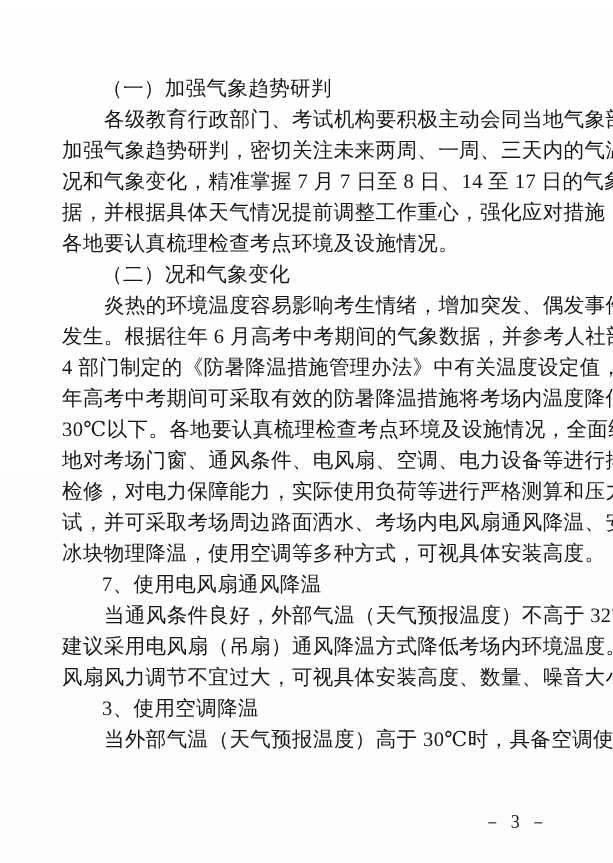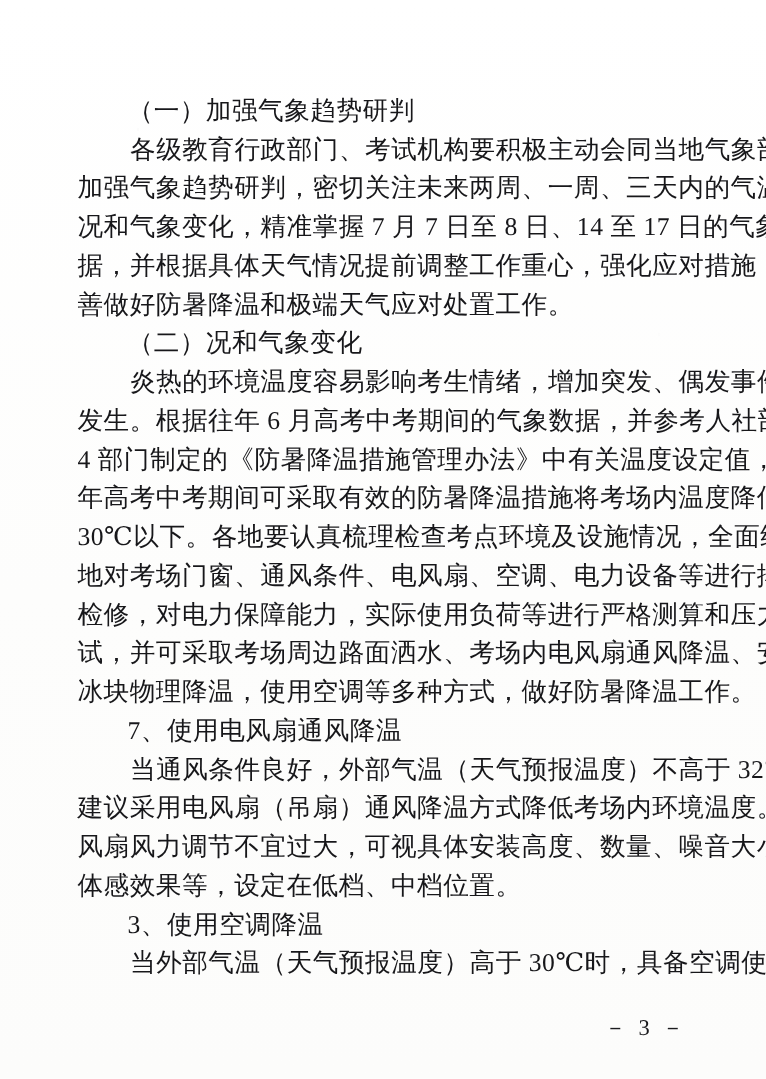--- a/index.html
+++ b/index.html
@@ -89,38 +89,37 @@
 <div class="page">
   <div class="scan-tint"></div>
 
   <div class="text-block">
 
     <div class="line indent-head">（一）加强气象趋势研判</div>
     <div class="line indent">各级教育行政部门、考试机构要积极主动会同当地气象部门</div>
     <div class="line">加强气象趋势研判，密切关注未来两周、一周、三天内的气温情</div>
     <div class="line">况和气象变化，精准掌握 7 月 7 日至 8 日、14 至 17 日的气象数</div>
     <div class="line">据，并根据具体天气情况提前调整工作重心，强化应对措施，妥</div>
-    <div class="line">善做好防暑降温和极端天气应对处置工作。</div>
+    <div class="line">各地要认真梳理检查考点环境及设施情况。</div>
 
     <div class="line indent-head">（二）况和气象变化</div>
     <div class="line indent">炎热的环境温度容易影响考生情绪，增加突发、偶发事件的</div>
     <div class="line">发生。根据往年 6 月高考中考期间的气象数据，并参考人社部等</div>
     <div class="line">4 部门制定的《防暑降温措施管理办法》中有关温度设定值，今</div>
     <div class="line">年高考中考期间可采取有效的防暑降温措施将考场内温度降低到</div>
     <div class="line">30℃以下。各地要认真梳理检查考点环境及设施情况，全面细致</div>
     <div class="line">地对考场门窗、通风条件、电风扇、空调、电力设备等进行排查</div>
     <div class="line">检修，对电力保障能力，实际使用负荷等进行严格测算和压力测</div>
     <div class="line">试，并可采取考场周边路面洒水、考场内电风扇通风降温、安放</div>
-    <div class="line">冰块物理降温，使用空调等多种方式，做好防暑降温工作。</div>
+    <div class="line">冰块物理降温，使用空调等多种方式，可视具体安装高度。</div>
 
     <div class="line indent-head">7、使用电风扇通风降温</div>
     <div class="line indent">当通风条件良好，外部气温（天气预报温度）不高于 32℃时，</div>
     <div class="line">建议采用电风扇（吊扇）通风降温方式降低考场内环境温度。电</div>
     <div class="line">风扇风力调节不宜过大，可视具体安装高度、数量、噪音大小、</div>
-    <div class="line">体感效果等，设定在低档、中档位置。</div>
 
     <div class="line indent-head">3、使用空调降温</div>
     <div class="line indent">当外部气温（天气预报温度）高于 30℃时，具备空调使用条</div>
 
   </div>
 
   <div class="page-number">
     <span class="pn-inner">－ 3 －</span>
   </div>
 </div>

